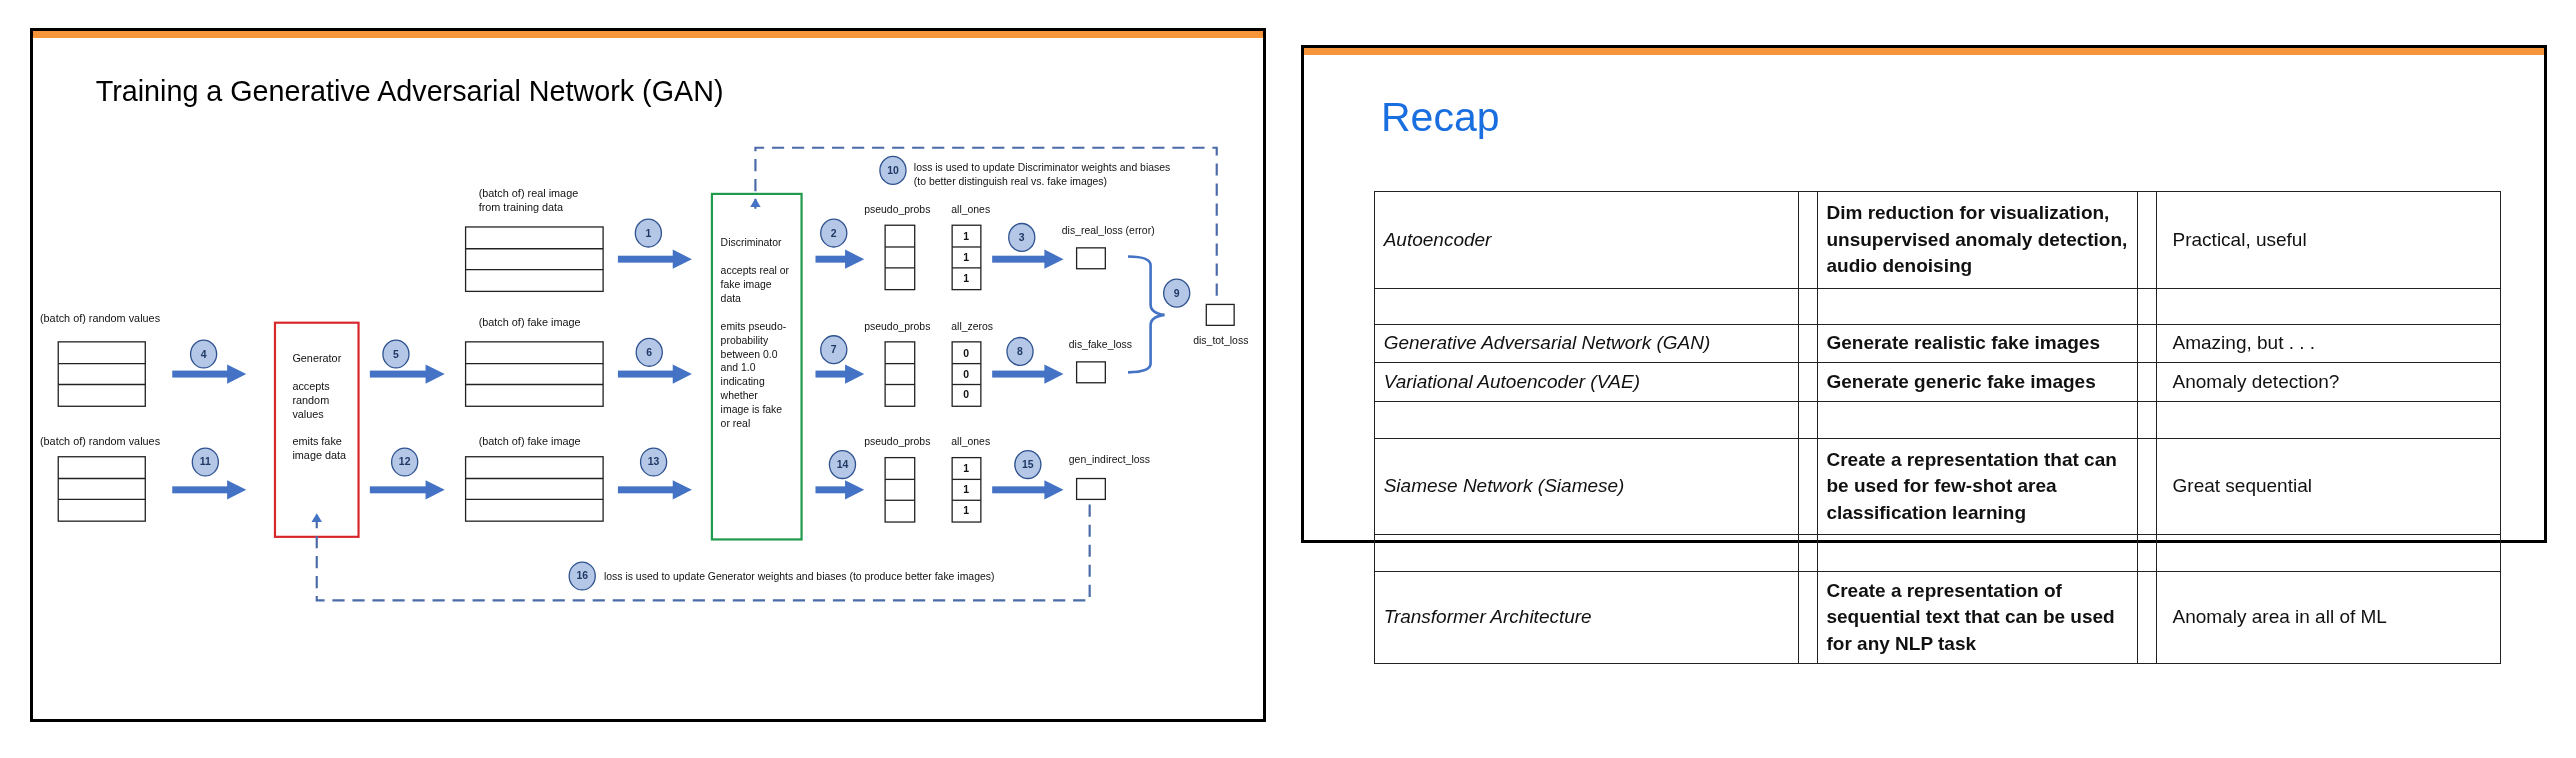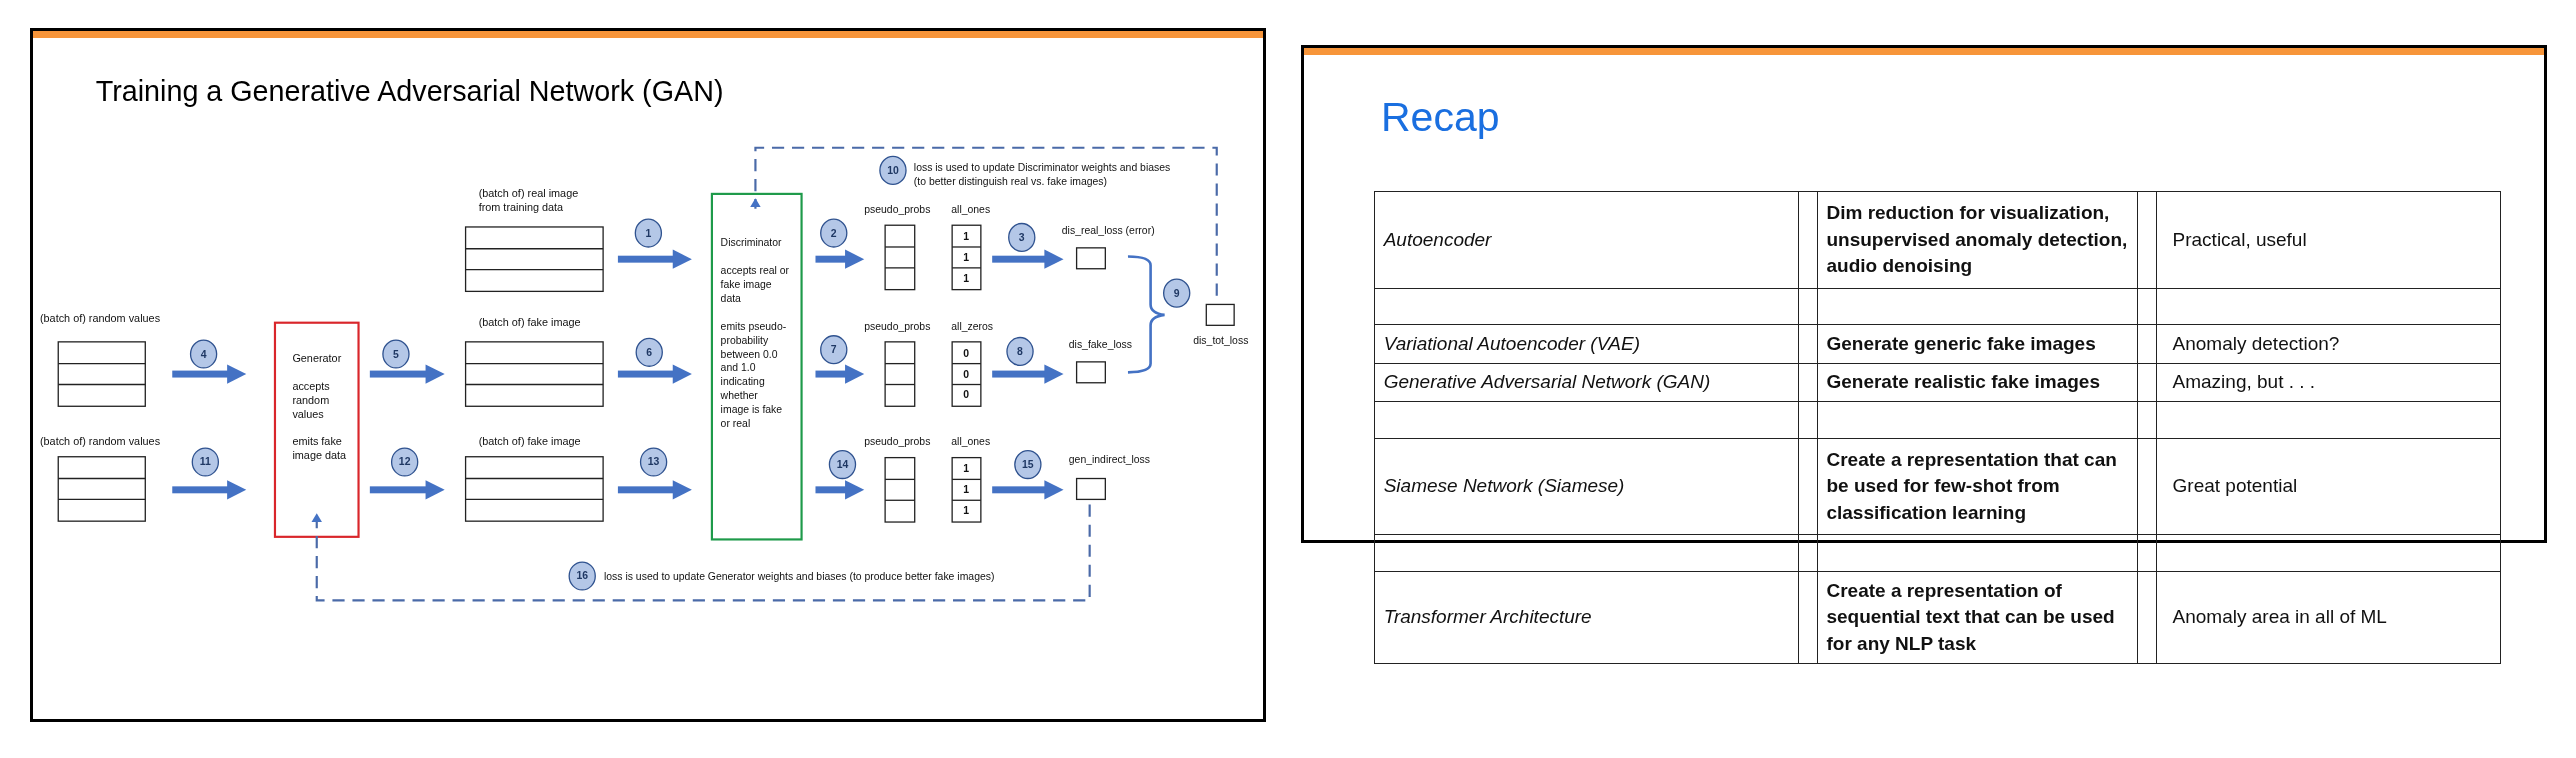--- a/index.html
+++ b/index.html
@@ -298,47 +298,47 @@
           <td class="gap"></td>
           <td class="c3">Practical, useful</td>
         </tr>
         <tr style="height: 36px;">
           <td class="c1"></td>
           <td class="gap"></td>
           <td class="c2"></td>
           <td class="gap"></td>
           <td class="c3"></td>
         </tr>
+        <tr style="height: 38px;">
+          <td class="c1">Generative Adversarial Network (GAN)</td>
+          <td class="gap"></td>
+          <td class="c2">Generate realistic fake images</td>
+          <td class="gap"></td>
+          <td class="c3">Amazing, but . . .</td>
+        </tr>
         <tr style="height: 39px;">
           <td class="c1">Variational Autoencoder (VAE)</td>
           <td class="gap"></td>
           <td class="c2">Generate generic fake images</td>
           <td class="gap"></td>
           <td class="c3">Anomaly detection?</td>
         </tr>
-        <tr style="height: 38px;">
-          <td class="c1">Generative Adversarial Network (GAN)</td>
-          <td class="gap"></td>
-          <td class="c2">Generate realistic fake images</td>
-          <td class="gap"></td>
-          <td class="c3">Amazing, but . . .</td>
-        </tr>
         <tr style="height: 37px;">
           <td class="c1"></td>
           <td class="gap"></td>
           <td class="c2"></td>
           <td class="gap"></td>
           <td class="c3"></td>
         </tr>
         <tr style="height: 96px;">
           <td class="c1">Siamese Network (Siamese)</td>
           <td class="gap"></td>
-          <td class="c2">Create a representation that can be used for few-shot from classification learning</td>
-          <td class="gap"></td>
-          <td class="c3">Great potential</td>
+          <td class="c2">Create a representation that can be used for few-shot area classification learning</td>
+          <td class="gap"></td>
+          <td class="c3">Great sequential</td>
         </tr>
         <tr style="height: 37px;">
           <td class="c1"></td>
           <td class="gap"></td>
           <td class="c2"></td>
           <td class="gap"></td>
           <td class="c3"></td>
         </tr>
         <tr style="height: 92px;">
           <td class="c1">Transformer Architecture</td>

